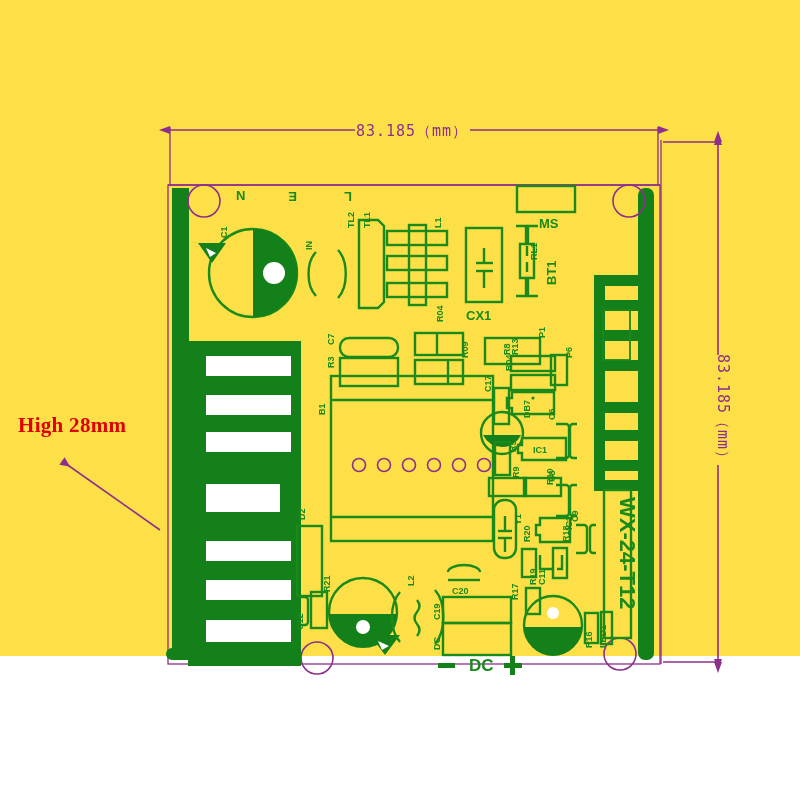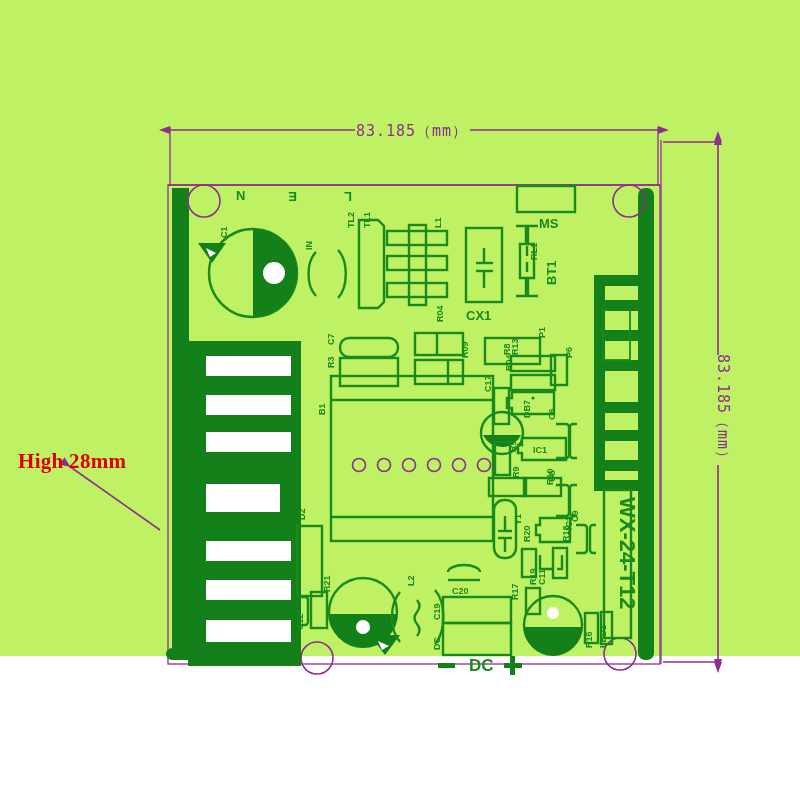--- a/index.html
+++ b/index.html
@@ -1,18 +1,18 @@
 <!DOCTYPE html>
 <html><head>
 <meta charset="utf-8">
 <style>
   html,body{margin:0;padding:0;background:#ffffff;}
   body{width:800px;height:800px;overflow:hidden;
        font-family:"Liberation Sans",sans-serif;}
-  #stage{position:relative;width:800px;height:656px;background:#bef264;}
+  #stage{position:relative;width:800px;height:656px;background:#fde047;}
   #stage svg{display:block;}
   .note{position:absolute;color:#e00000;font-family:"Liberation Serif",serif;
         font-weight:bold;font-size:21px;letter-spacing:.3px;white-space:nowrap;}
 </style>
 </head>
 <body>
 
 <div id="stage">
 
   <svg width="800" height="800" viewBox="0 0 800 800">
@@ -366,15 +366,15 @@
       <text class="lbl" x="592" y="648" transform="rotate(-90 592 648)">R16</text>
       <text class="lbl" x="606" y="648" transform="rotate(-90 606 648)">LED1</text>
     </g>
 
     <g>
       <line class="pur" x1="160" y1="530" x2="62" y2="461" marker-end="url(#arrN)"></line>
     </g>
 
   </svg>
 
-  <div class="note" style="left:18px; top:449px;">High 28mm</div>
+  <div class="note" style="left:18px; top:413px;">High 28mm</div>
 
 </div>
 
 </body></html>

